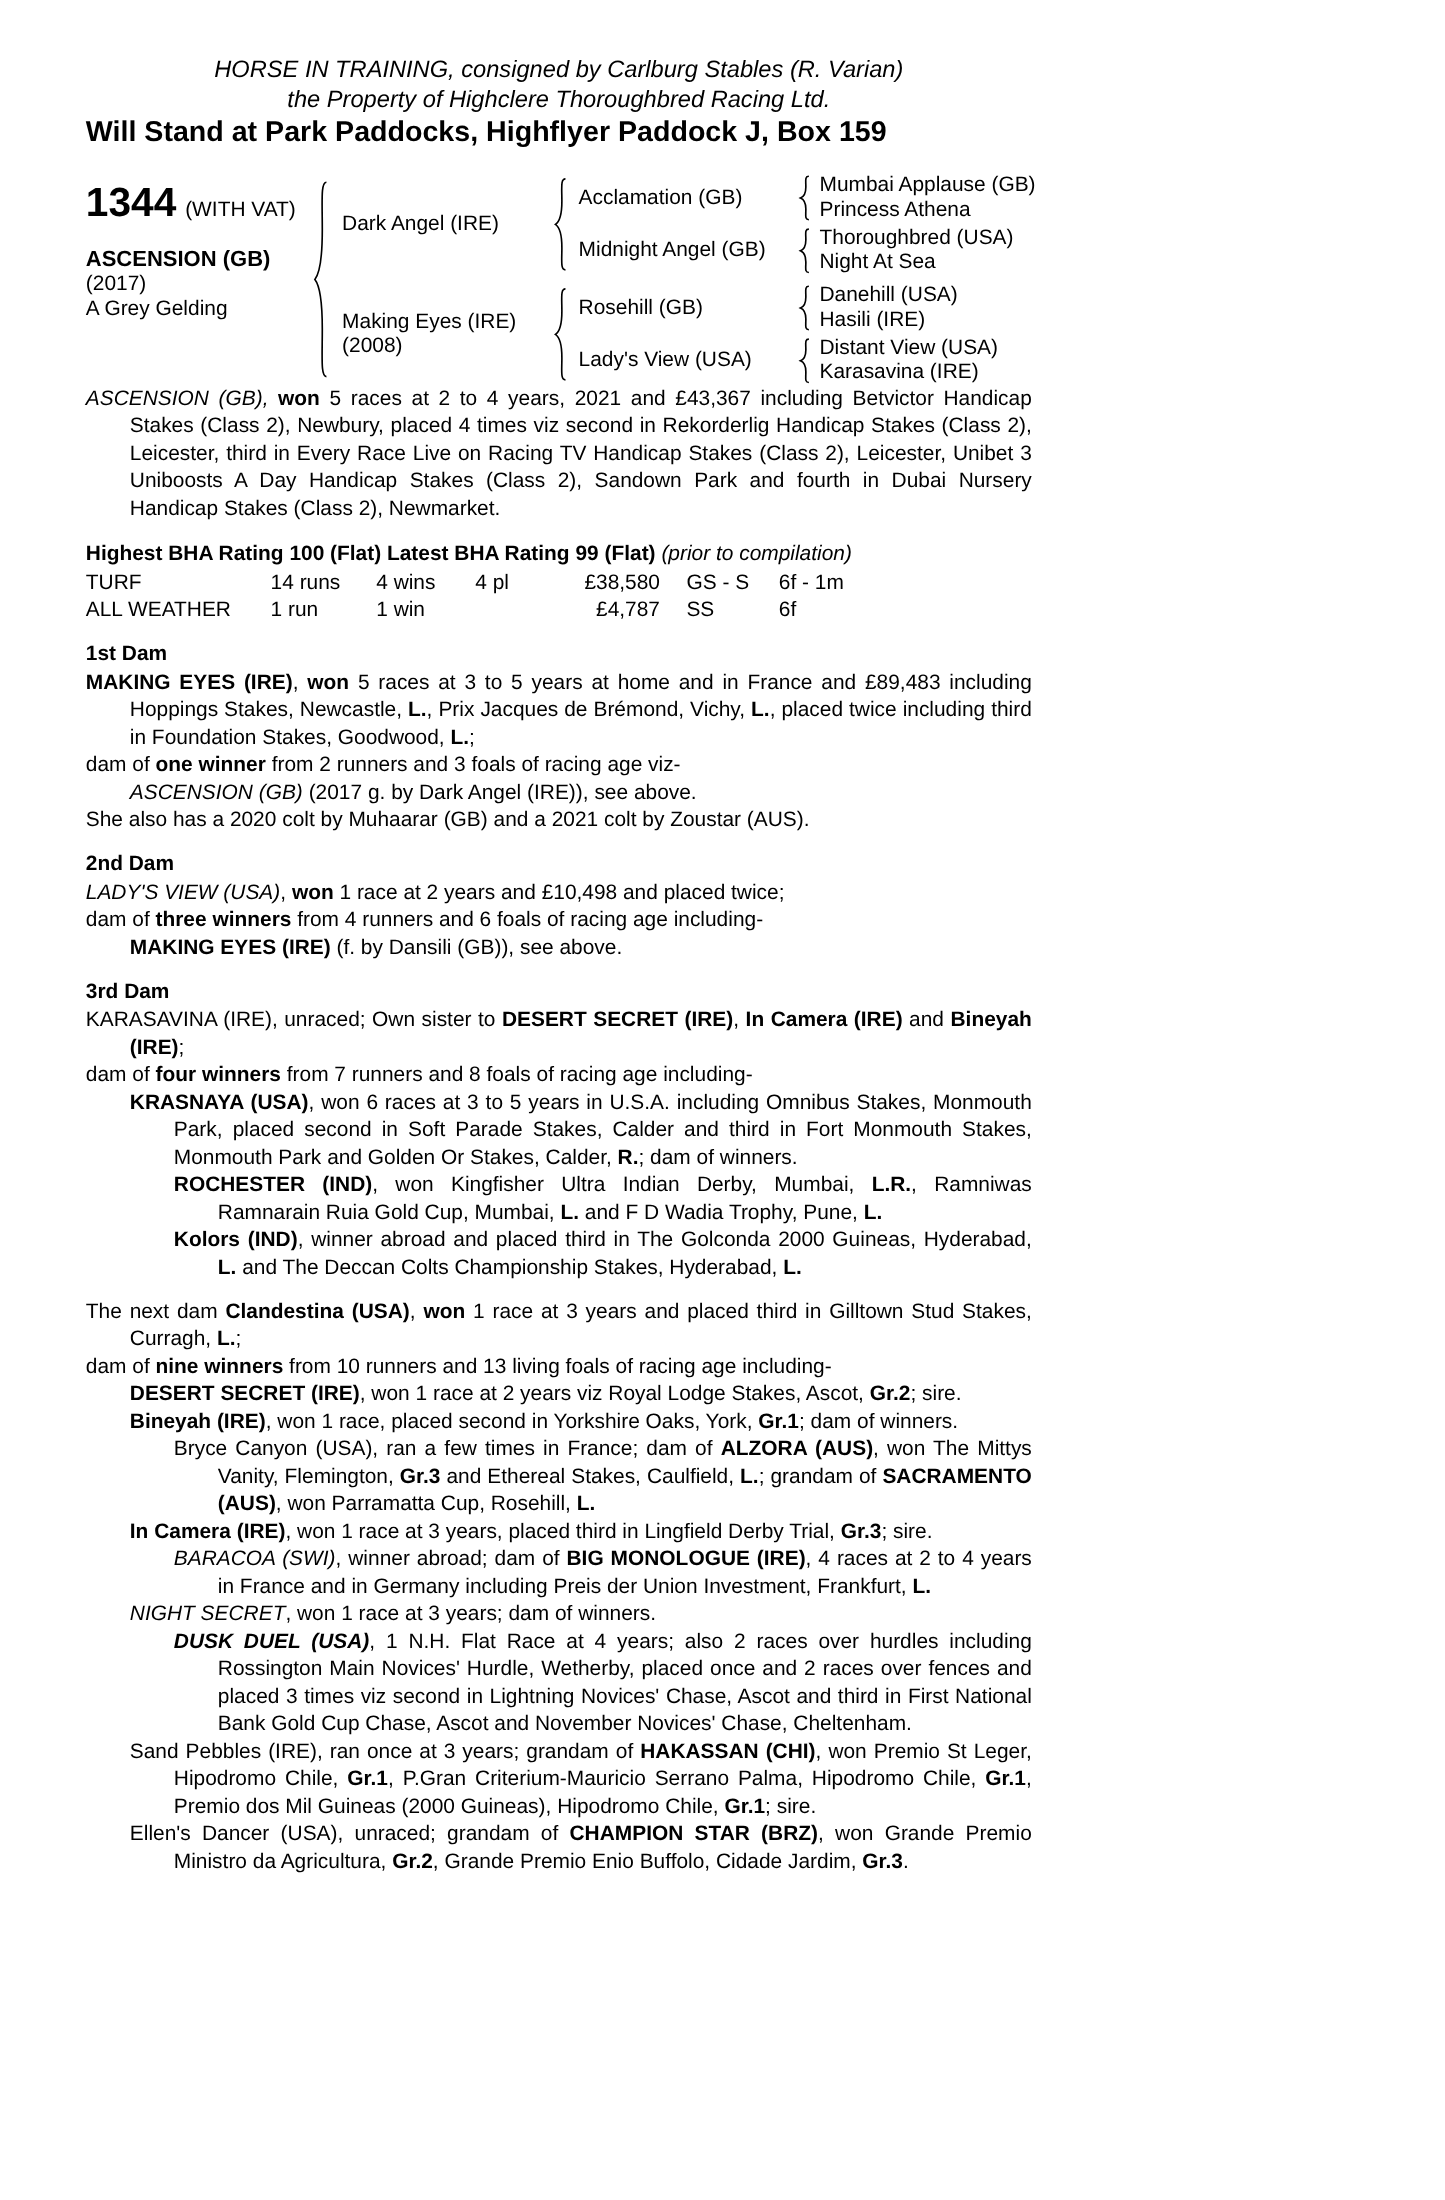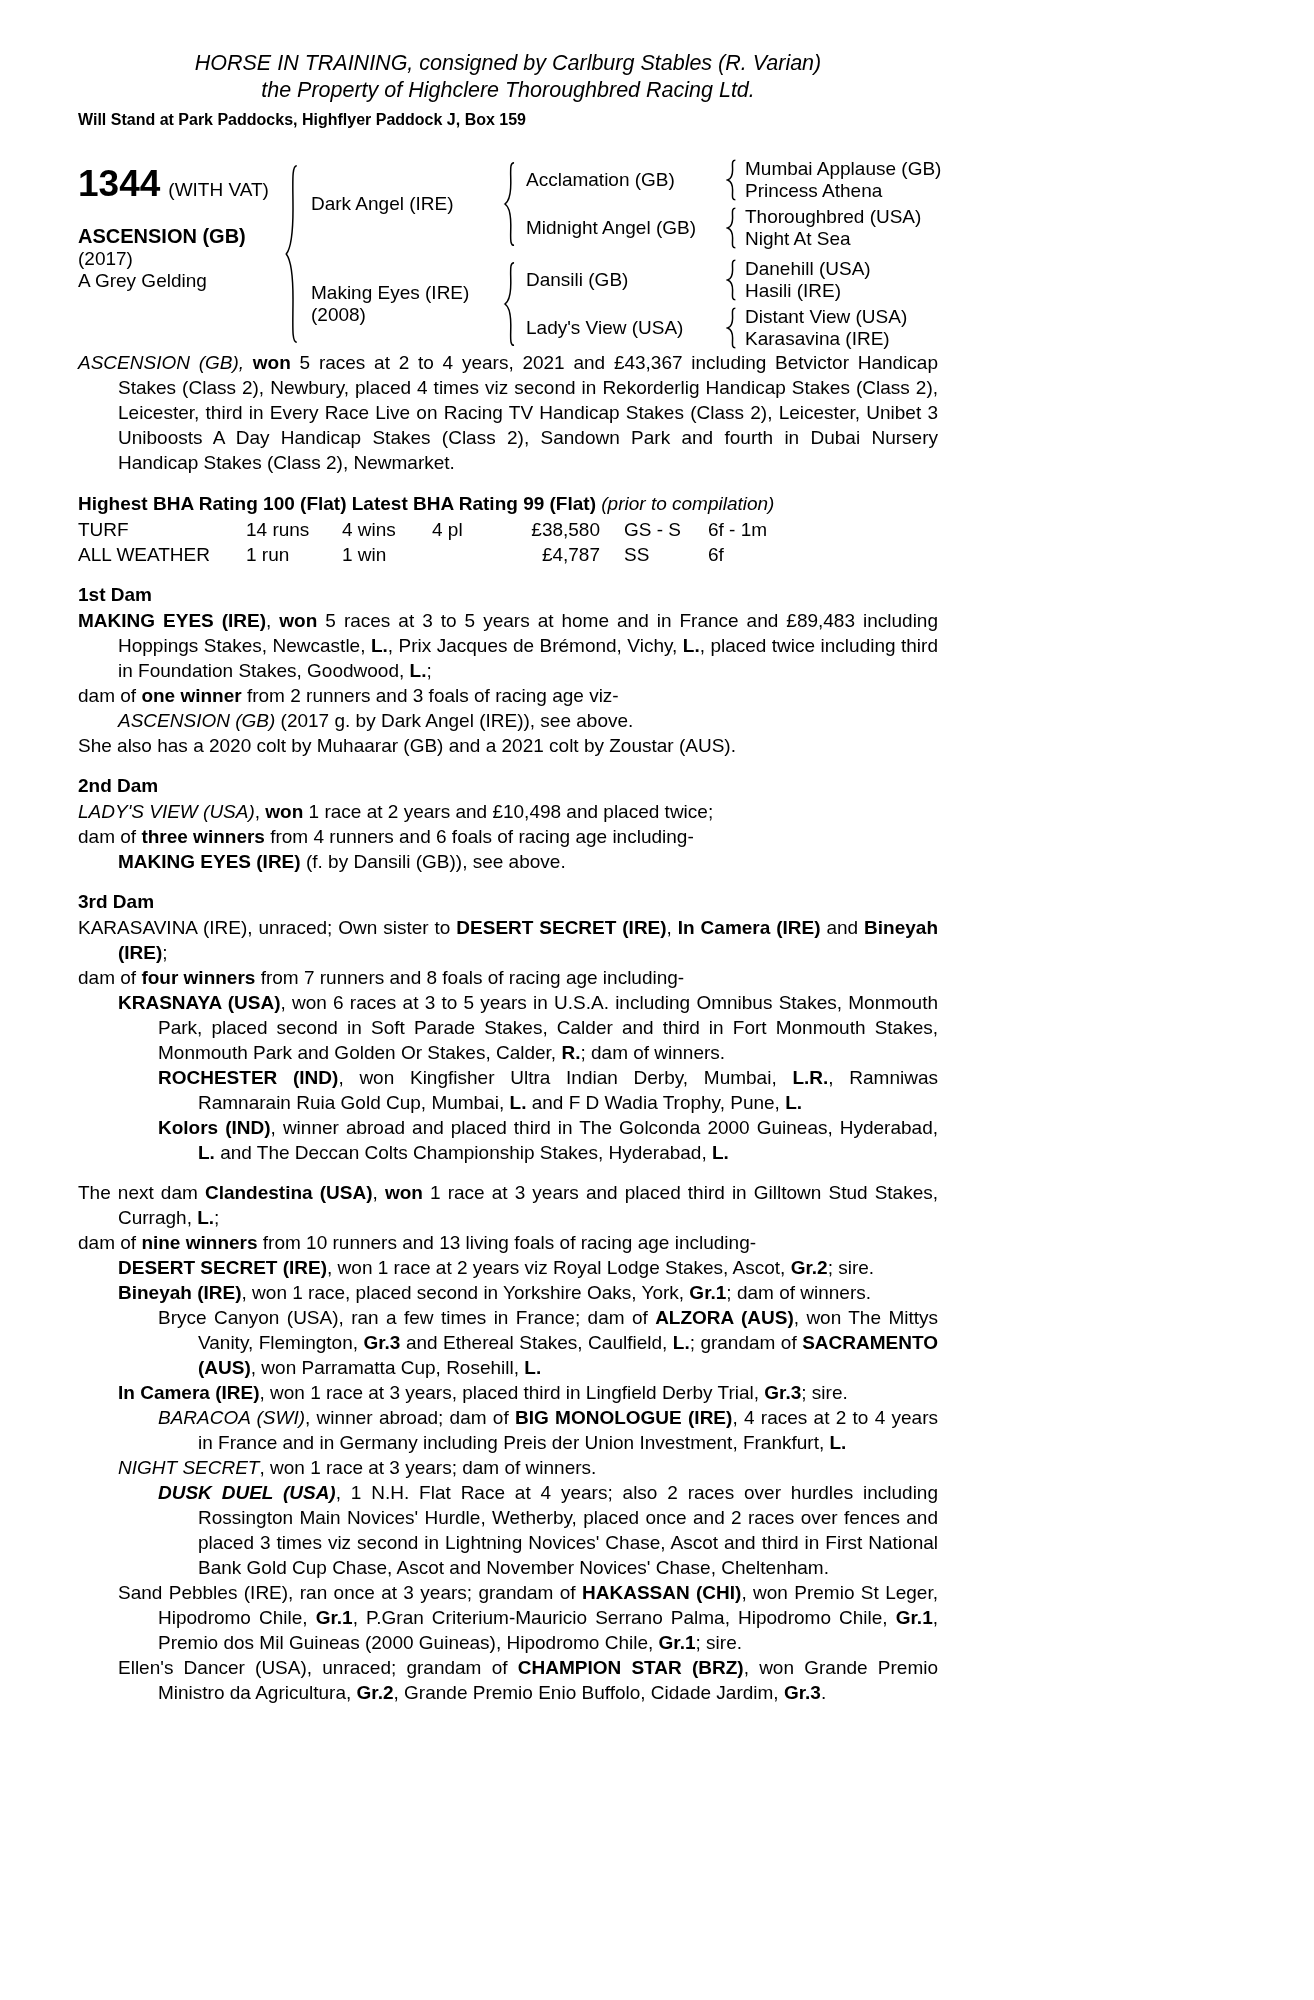--- a/index.html
+++ b/index.html
@@ -24,21 +24,21 @@
 
   
   .hdr-consignor,.hdr-owner{
     font-style:italic;
     font-size:21.5px;
     line-height:27px;
     text-align:center;
   }
   .hdr-location{
     font-weight:bold;
-    font-size:16px;
+    font-size:26px;
     line-height:25px;
     margin-top:3px;
   }
 
   
   .pedigree{display:flex;margin-top:26px;}
   .ped-left{width:206px;flex:none;padding-top:6px;}
   .lot-line{display:flex;align-items:baseline;gap:8px;white-space:nowrap;}
   .lot-num{font-size:37px;font-weight:bold;line-height:40px;}
   .lot-vat{font-size:19px;}
@@ -139,21 +139,21 @@
           <div class="branch2">
             <div class="gen2cell">
               <div>Making Eyes (IRE)</div>
               <div>(2008)</div>
             </div>
             <svg class="brace b2" viewBox="0 0 20 100" preserveAspectRatio="none" aria-hidden="true">
               <path d="M17 3 C10 3 12 12 12 26 C12 43 7 48 3 50 C7 52 12 57 12 74 C12 88 10 97 17 97" fill="none" stroke="#000" stroke-width="1.5" vector-effect="non-scaling-stroke"></path>
             </svg>
             <div class="stack3">
               <div class="branch3">
-                <div class="gen3cell">Dansili (GB)</div>
+                <div class="gen3cell">Rosehill (GB)</div>
                 <svg class="brace b3" viewBox="0 0 20 100" preserveAspectRatio="none" aria-hidden="true">
                   <path d="M17 3 C10 3 12 12 12 26 C12 43 7 48 3 50 C7 52 12 57 12 74 C12 88 10 97 17 97" fill="none" stroke="#000" stroke-width="1.5" vector-effect="non-scaling-stroke"></path>
                 </svg>
                 <div class="gen4pair">
                   <div class="gen4name">Danehill (USA)</div>
                   <div class="gen4name">Hasili (IRE)</div>
                 </div>
               </div>
               <div class="branch3">
                 <div class="gen3cell">Lady's View (USA)</div>

